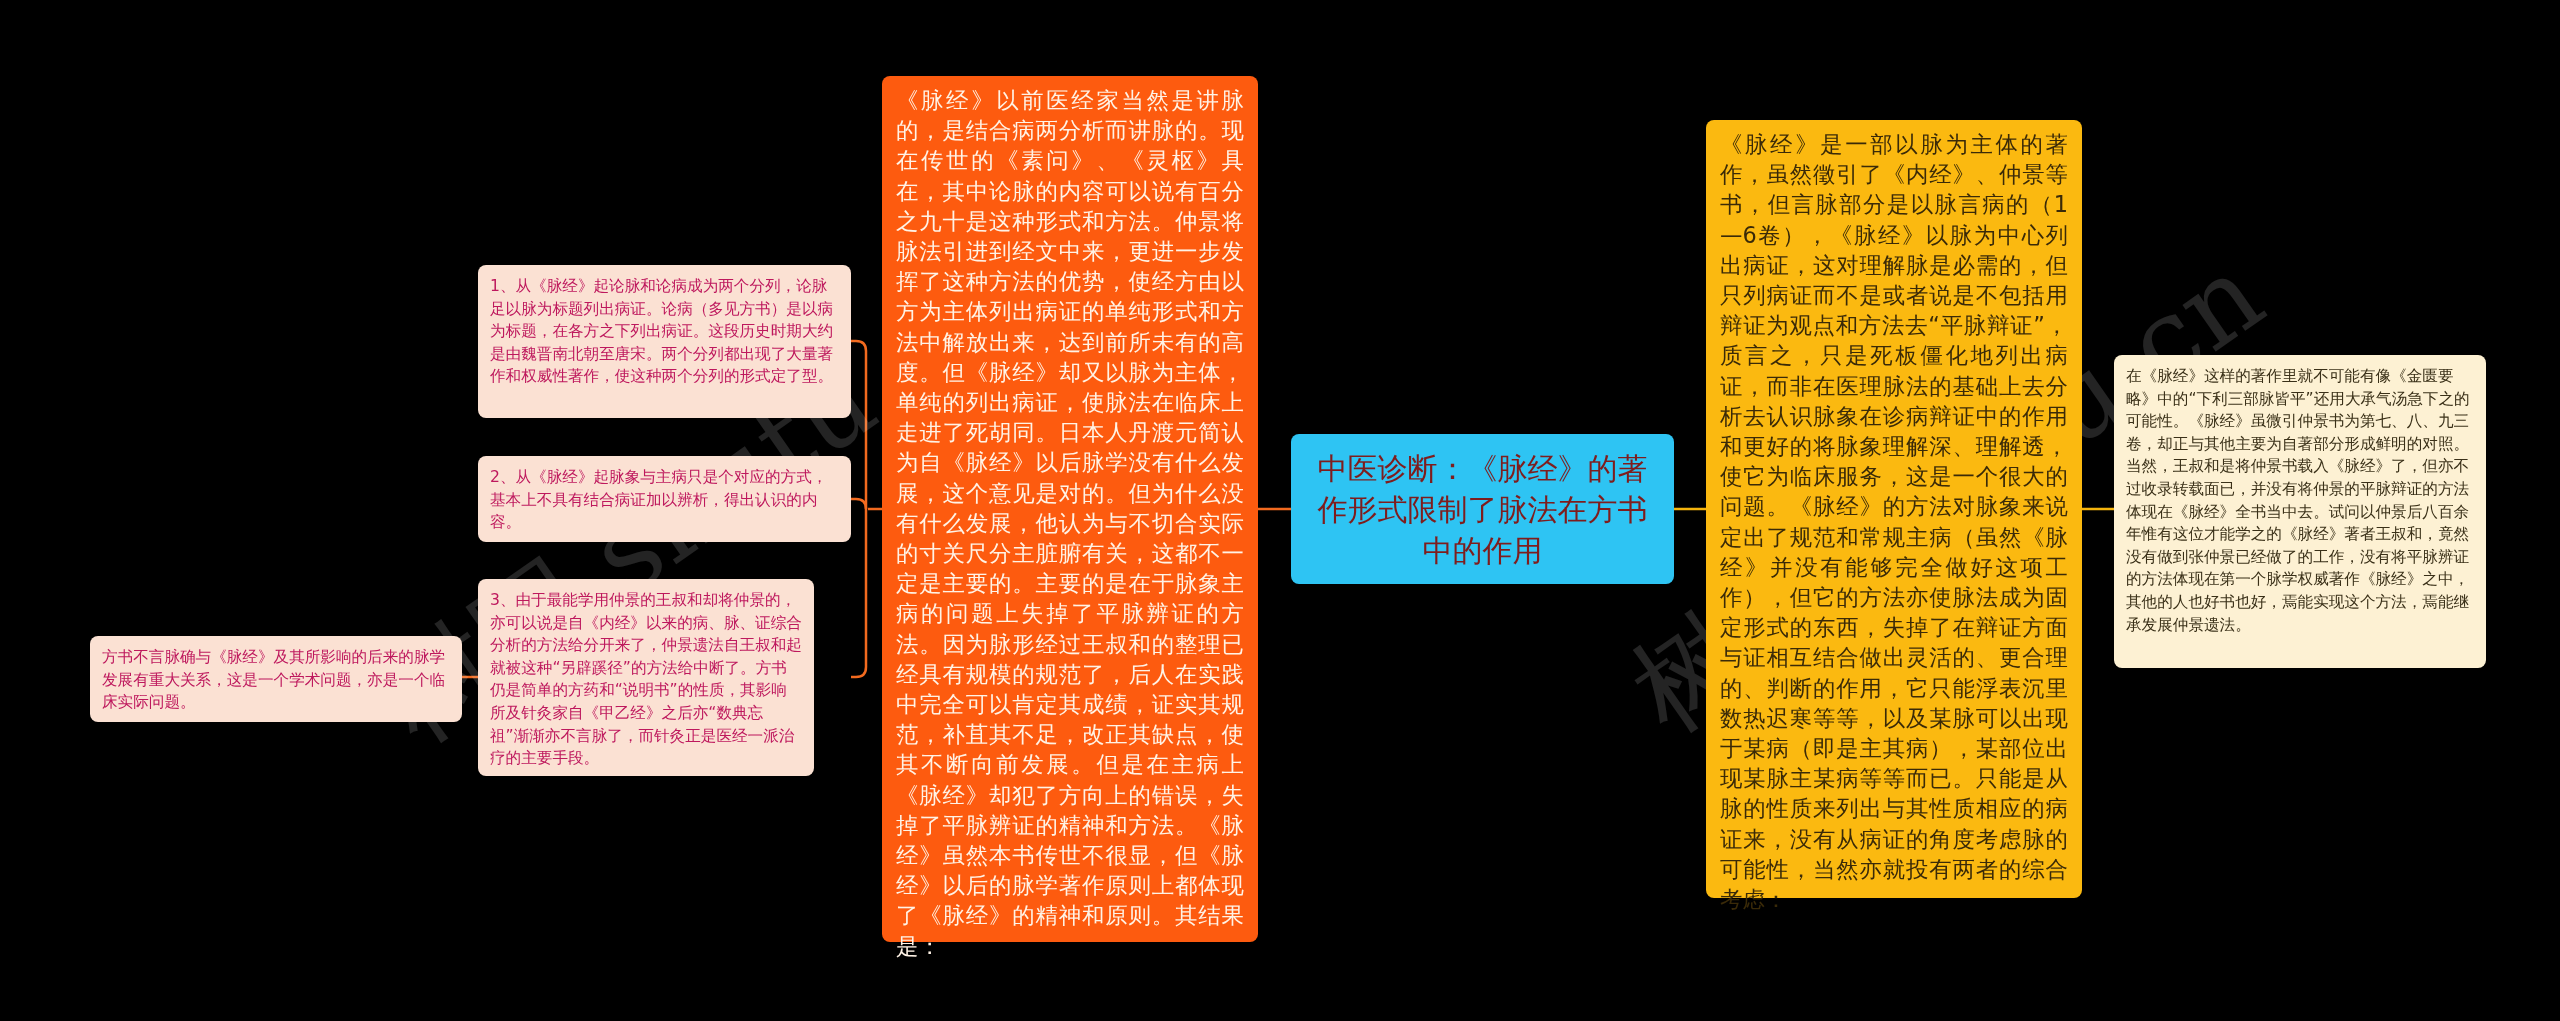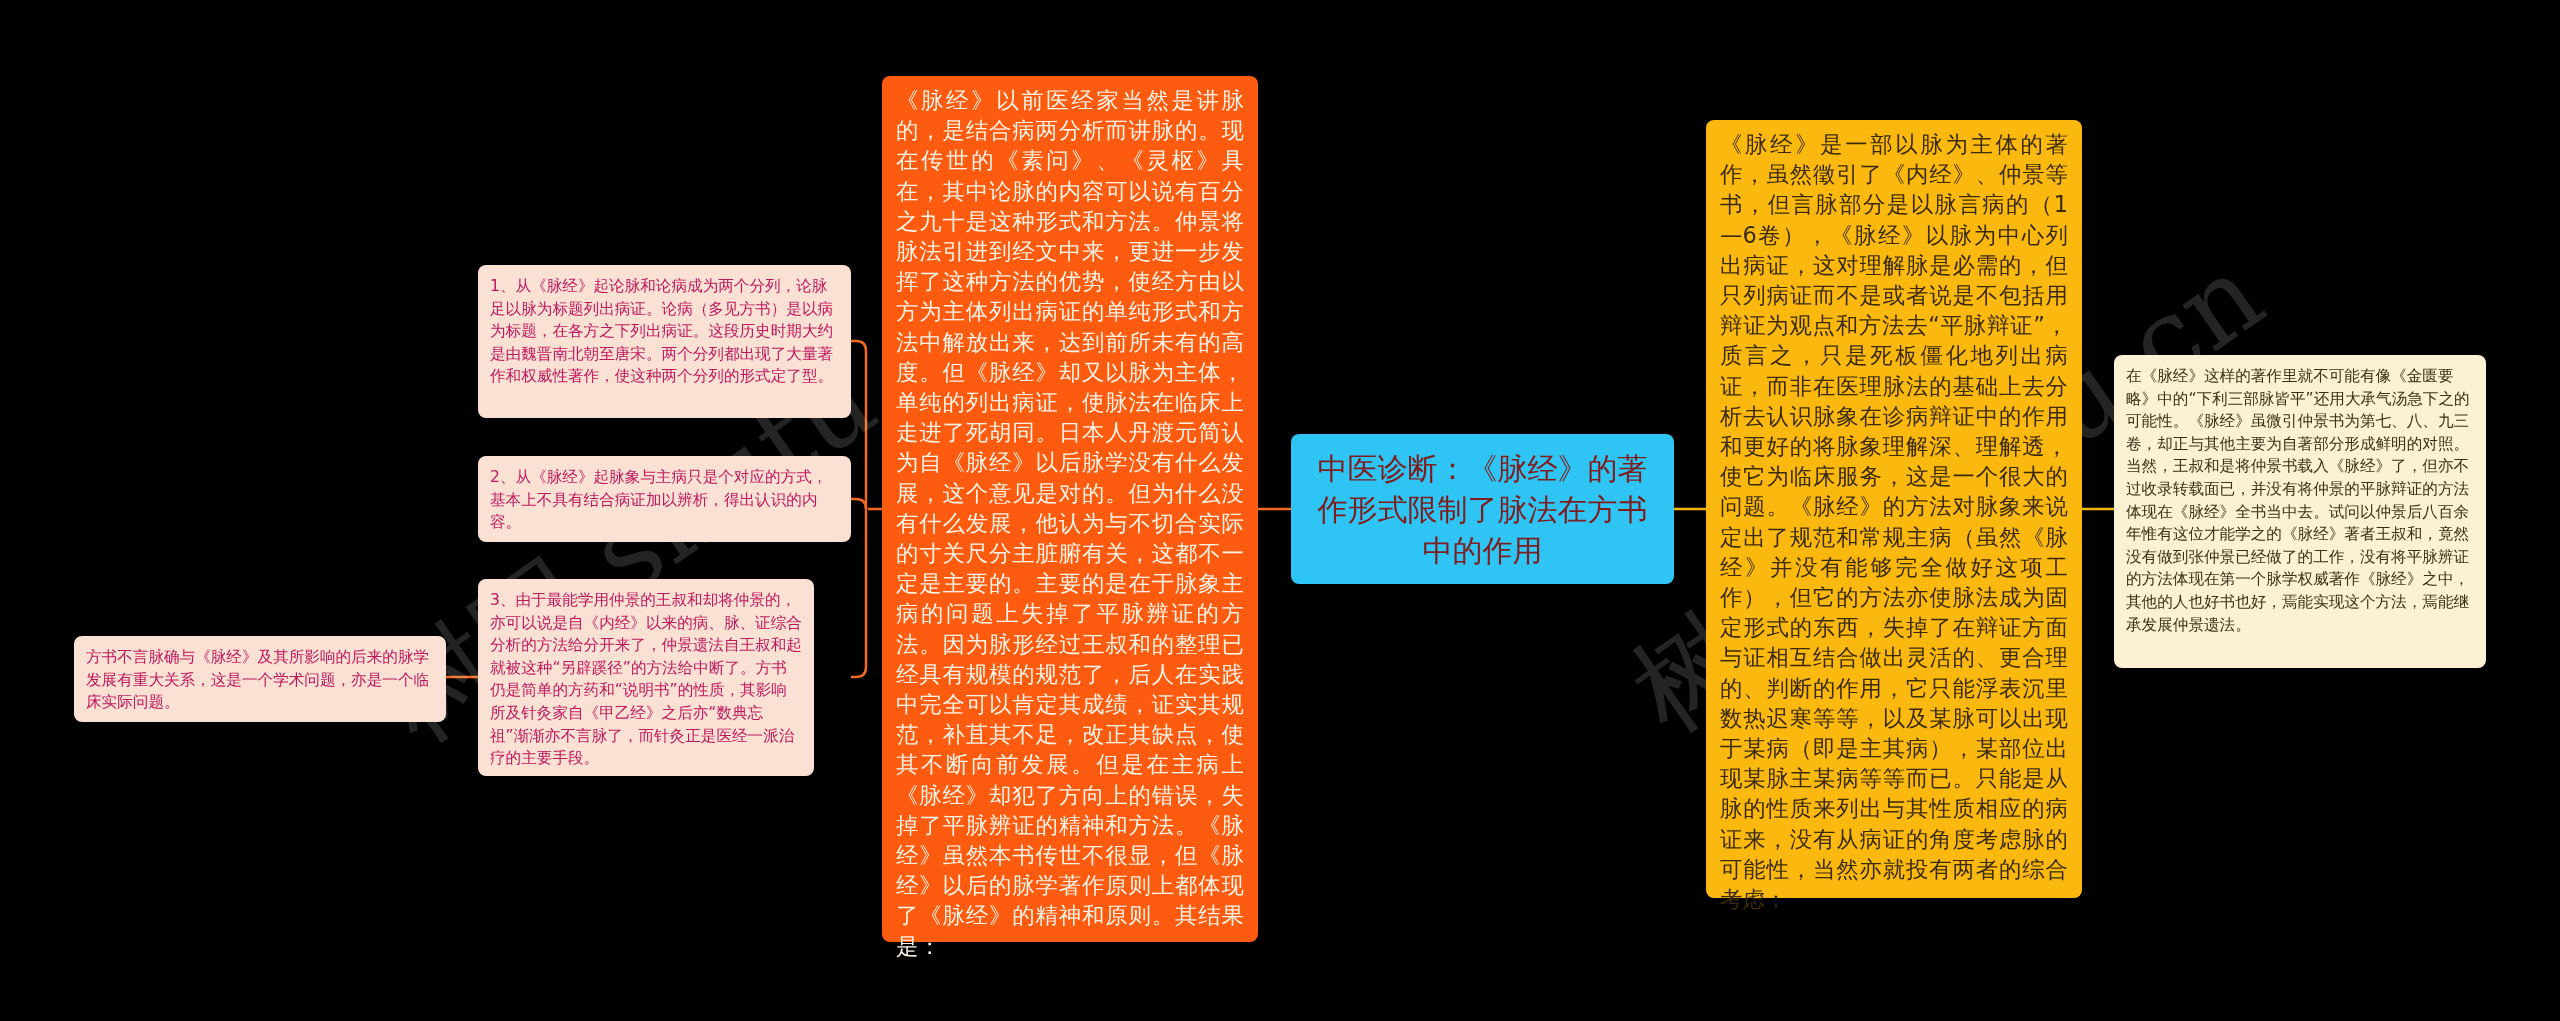--- a/index.html
+++ b/index.html
@@ -51,21 +51,21 @@
     .peach {
       background: #fbe1d3;
       color: #be185d;
       font-size: 15.6px;
       line-height: 22.6px;
       padding: 10px 12px;
     }
     .p1 { left: 478px; top: 265px; width: 373px; height: 153px; }
     .p2 { left: 478px; top: 456px; width: 373px; height: 86px; }
     .p3 { left: 478px; top: 579px; width: 336px; height: 197px; }
-    .p4 { left: 74px; top: 636px; width: 372px; height: 86px; }
+    .p4 { left: 90px; top: 636px; width: 372px; height: 86px; }
     .cream {
       left: 2114px; top: 355px; width: 372px; height: 313px;
       background: #fdf1d3;
       color: #3a3018;
       font-size: 15.6px;
       line-height: 22.6px;
       padding: 10px 12px;
     }
     svg.links {
       position: absolute; left: 0; top: 0;

